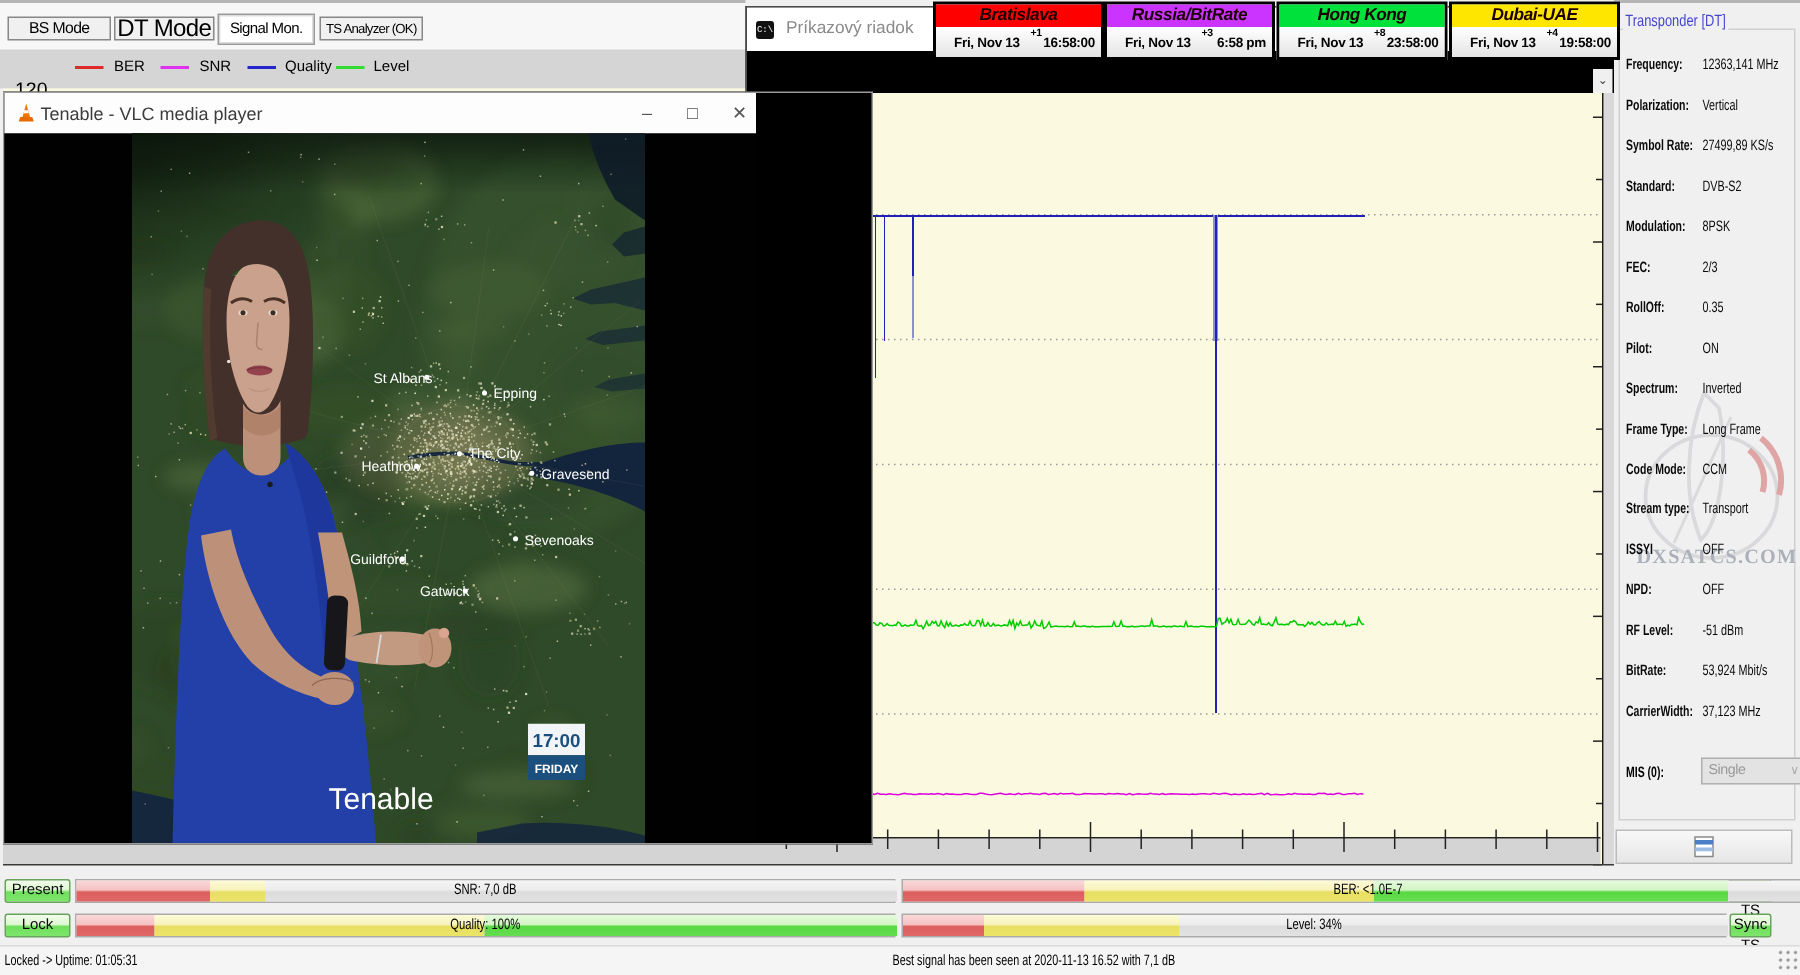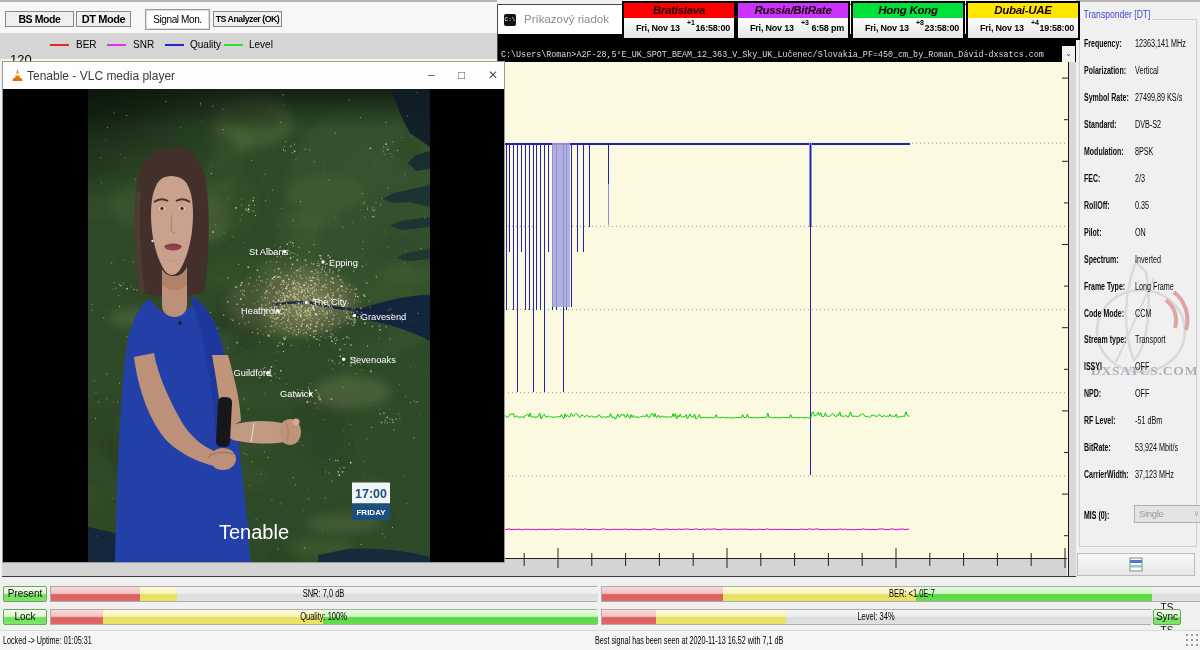--- a/index.html
+++ b/index.html
@@ -1,19 +1,19 @@
 <!DOCTYPE html>
 <html><head><meta charset="utf-8"><style>
 * { margin:0; padding:0; box-sizing:border-box; }
 body { width:1200px; height:650px; overflow:hidden; font-family:"Liberation Sans",sans-serif; background:#f0f0f0; position:relative; }
 .abs { position:absolute; }
 
 
 .tabsbg { left:0; top:0; width:497px; height:33px; background:#f7f7f7; border-top:2px solid #b5b5b5; }
-.tab { position:absolute; top:11px; height:16px; background:#f0f0f0; border:1px solid #888; font-size:9.5px; font-weight:bold; text-align:center; line-height:15px; color:#000; white-space:nowrap; letter-spacing:-0.4px; overflow:hidden; }
+.tab { position:absolute; top:11px; height:16px; background:#f0f0f0; border:1px solid #888; font-size:9.5px; font-weight:normal; text-align:center; line-height:15px; color:#000; white-space:nowrap; letter-spacing:-0.4px; overflow:hidden; }
 .tab.act { top:9px; height:21px; background:#fff; border:1px solid #999; box-shadow:0 0 0 1px #ddd inset; font-weight:normal; line-height:19px; z-index:3; }
 
 
 .legend { left:0; top:33px; width:497px; height:26px; background:#d5d5d5;text-align:center; }
 .leg-line { position:absolute; top:11px; width:19px; height:2px; }
 .leg-txt { position:absolute; top:6px; font-size:10px; color:#000; }
 .l120 { left:10px; top:52px; font-size:13px; color:#000; z-index:1; }
 
 
 .chart { left:2px; top:59px; width:1067px; height:518px; background:#fbfae0; border-right:1px solid #1a1a1a; border-bottom:1px solid #3a3a3a; }
@@ -31,21 +31,21 @@
 
 
 .clk { position:absolute; top:1px; width:114px; height:39px; border:2px solid #000; background:#fff; z-index:5; }
 .clkh { height:15px; font-size:11.5px; font-weight:bold; font-style:italic; text-align:center; line-height:14px; color:#1a0000; letter-spacing:-0.3px; }
 .clkr { position:relative; height:20px; background:linear-gradient(#fff,#e4e4e4); font-weight:bold; font-size:9px; color:#000; letter-spacing:-0.2px; white-space:nowrap; }
 .clkr .d { position:absolute; left:12px; top:5px; }
 .clkr .o { position:absolute; left:63px; top:1px; font-size:7px; }
 .clkr .t { position:absolute; right:4px; top:5px; }
 
 
-.vlc { left:2px; top:61px; width:503px; height:502px; background:#000; border:1px solid #9a9a9a; z-index:6; }
+.vlc { left:2px; top:61px; width:580px; height:502px; background:#000; border:1px solid #9a9a9a; z-index:6; }
 .vlctitle { position:absolute; left:0; top:0; width:501px; height:27px; background:#fdfdfd; }
 .vlctxt { position:absolute; left:24px; top:7px; font-size:12px; color:#3c3c3c; }
 .vlcbtn { position:absolute; top:6px; font-size:12px; color:#555; }
 .vid { position:absolute; left:0; top:27px; width:501px; height:473px; background:#010101; overflow:hidden;text-align:center; }
 
 
 .rpanel { left:1076px; top:0; width:124px; height:650px; background:#f0f0f0; border-top:2px solid #b5b5b5; z-index:4; }
 .gbox { position:absolute; left:3px; top:17px; width:118px; height:528px; border:1px solid #d0d0d0; }
 .ptitle { position:absolute; left:6px; top:6px; font-size:11px; color:#4545cf; background:#f0f0f0; padding:0 2px; z-index:2; transform:scaleX(0.78); transform-origin:0 0; }
 .plab { position:absolute; left:8px; font-size:10px; font-weight:bold; color:#0a0a0a; z-index:2; white-space:nowrap; transform:scaleX(0.7); transform-origin:0 0; }
@@ -70,21 +70,21 @@
 .sbar { left:0; top:630px; width:1200px; height:20px; background:#f5f5f5; border-top:1px solid #d9d9d9; z-index:7; }
 .sbar .t1 { position:absolute; left:3px; top:4px; font-size:10px; color:#000; transform:scaleX(0.72); transform-origin:0 0; }
 .sbar .t2 { position:absolute; left:595px; top:4px; font-size:10px; color:#000; transform:scaleX(0.72); transform-origin:0 0; }
 .grip { position:absolute; right:1px; top:2px; width:14px; height:14px;
  background-image:radial-gradient(circle at 2px 2px,#999 1px,transparent 1.2px);
  background-size:5px 5px; }
 </style></head>
 <body>
 <div class="abs tabsbg"></div>
 <div class="tab" style="left:5px;width:69px;font-size:10.5px;">BS Mode</div>
-<div class="tab" style="left:76px;width:55px;font-size:11px;">DT Mode</div>
+<div class="tab" style="left:76px;width:67px;font-size:16px;">DT Mode</div>
 <div class="tab act" style="left:145px;width:65px;font-size:10px;">Signal Mon.</div>
 <div class="tab" style="left:213px;width:69px;font-size:8.8px;letter-spacing:-0.5px;">TS Analyzer (OK)</div>
 <div class="abs legend">
 <div class="leg-line" style="left:50px;background:#e02a2a"></div>
     <div class="leg-txt" style="left:76px">BER</div>
 <div class="leg-line" style="left:107px;background:#dd33ee"></div>
     <div class="leg-txt" style="left:133px">SNR</div>
 <div class="leg-line" style="left:165px;background:#2626cc"></div>
     <div class="leg-txt" style="left:190px">Quality</div>
 <div class="leg-line" style="left:224px;background:#33dd33"></div>
@@ -164,21 +164,20 @@
 <line x1="764" y1="475.7" x2="768" y2="475.7"></line>
 <line x1="762" y1="517.3" x2="768" y2="517.3"></line>
 </g>
 </svg>
 </div>
 
 <div class="abs cmd">
 <div class="cmdtitle"></div>
 <div class="cmdicon">C:\</div>
 <div class="cmdtxt">Príkazový riadok</div>
-<div class="conline">C:\Users\Roman&gt;A2F-28,5°E_UK_SPOT_BEAM_12_363_V_Sky_UK_Lučenec/Slovakia_PF=450_cm_by_Roman_Dávid-dxsatcs.com</div>
 <div class="cmdscroll">⌄</div>
 </div>
 
 <div class="clk" style="left:622px">
 <div class="clkh" style="background:#fe0000">Bratislava</div>
 <div class="clkr">
       <span class="d">Fri, Nov 13</span>
       <span class="o">+1</span>
       <span class="t">16:58:00</span>
     </div>

